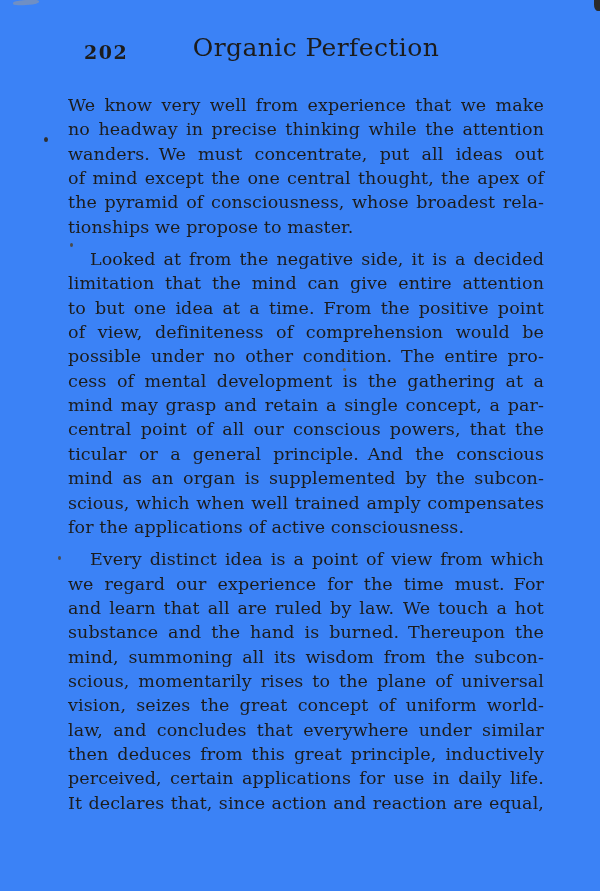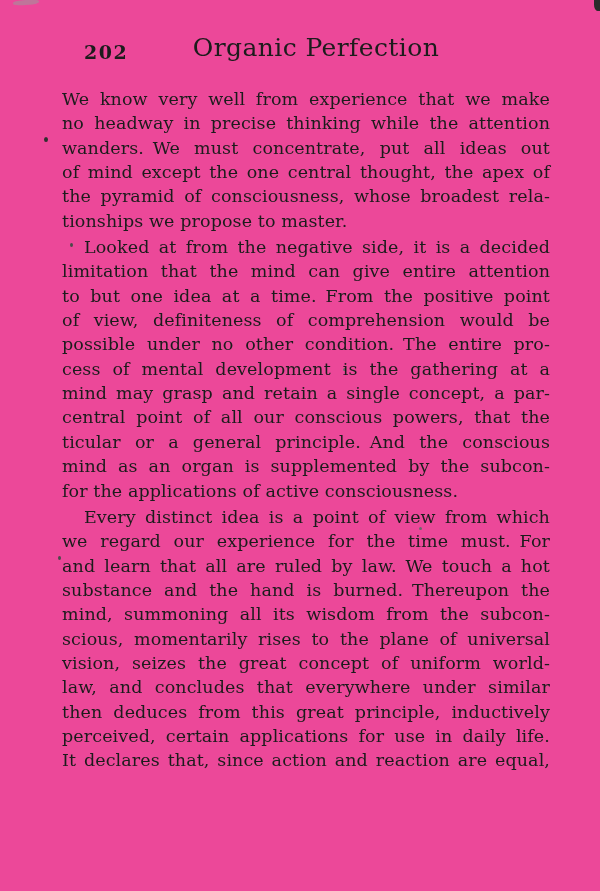--- a/index.html
+++ b/index.html
@@ -1,21 +1,21 @@
 <!DOCTYPE html>
 <html><head>
 <meta charset="utf-8">
 <style>
   html, body { margin: 0; padding: 0; background: #e8e8e8; }
   .page {
     position: relative;
     width: 600px;
     height: 891px;
     margin: 0 auto;
-    background: #ec4899;
+    background: #3b82f6;
     overflow: hidden;
     color: #1c1c1c;
     font-family: "DejaVu Serif", "Liberation Serif", serif;
   }
   .page-number {
     position: absolute;
     left: 84px;
     top: 41px;
     font-size: 19px;
     letter-spacing: 1.5px;
@@ -30,21 +30,21 @@
     font-size: 25px;
     letter-spacing: 0.4px;
     font-weight: 500;
   }
   .text-block {
     position: absolute;
     left: 60px;
     top: 85px;
     width: 492px;
   }
-  .paragraph { margin: 2px; padding: 0; }
+  .paragraph { margin: 8px; padding: 0; }
   .line {
     font-size: 17.5px;
     line-height: 24.35px;
     text-align: justify;
     text-align-last: justify;
     text-justify: inter-word;
     letter-spacing: 0.1px;
   }
   .line.indent { text-indent: 22px; }
   .line.last { text-align-last: left; }
@@ -95,20 +95,21 @@
         <div class="line indent">Looked at from the negative side, it is a decided</div>
         <div class="line">limitation that the mind can give entire attention</div>
         <div class="line">to but one idea at a time. From the positive point</div>
         <div class="line">of view, definiteness of comprehension would be</div>
         <div class="line">possible under no other condition. The entire pro-</div>
         <div class="line">cess of mental development is the gathering at a</div>
         <div class="line">mind may grasp and retain a single concept, a par-</div>
         <div class="line">central point of all our conscious powers, that the</div>
         <div class="line">ticular or a general principle. And the conscious</div>
         <div class="line">mind as an organ is supplemented by the subcon-</div>
+        <div class="line">scious, which when well trained amply compensates</div>
         <div class="line last">for the applications of active consciousness.</div>
       </div>
       <div class="paragraph">
         <div class="line indent">Every distinct idea is a point of view from which</div>
         <div class="line">we regard our experience for the time must. For</div>
         <div class="line">and learn that all are ruled by law. We touch a hot</div>
         <div class="line">substance and the hand is burned. Thereupon the</div>
         <div class="line">mind, summoning all its wisdom from the subcon-</div>
         <div class="line">scious, momentarily rises to the plane of universal</div>
         <div class="line">vision, seizes the great concept of uniform world-</div>

